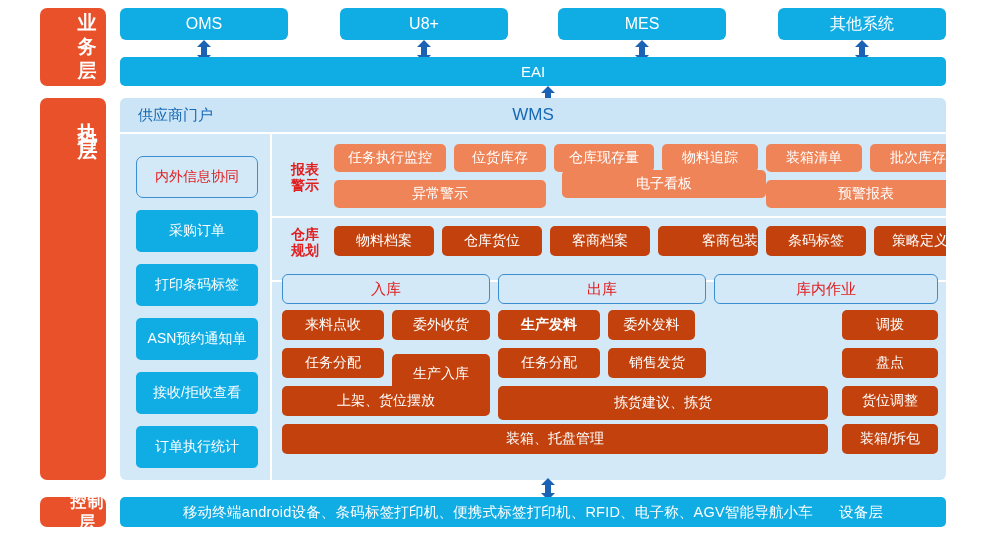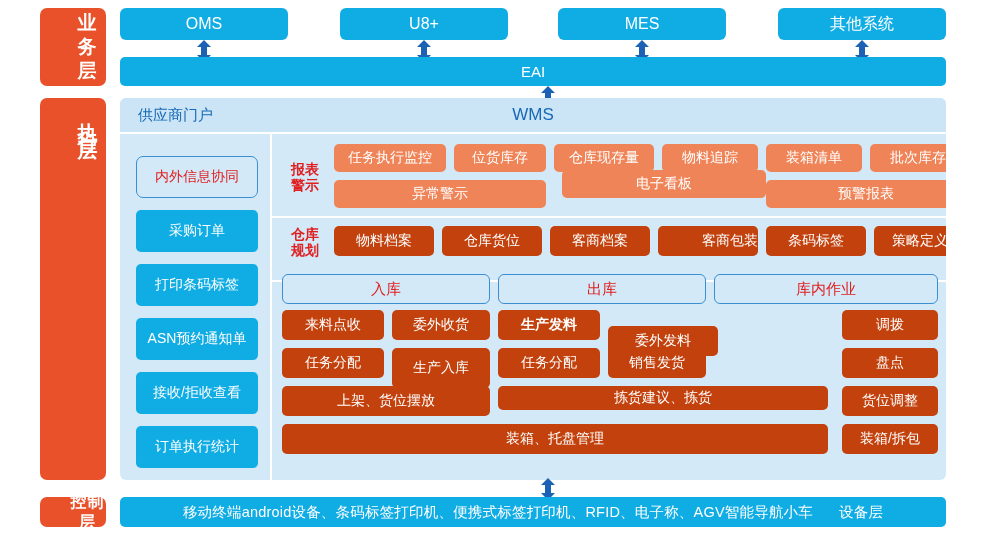--- a/index.html
+++ b/index.html
@@ -292,47 +292,47 @@
 
         <div class="chip blue" style="left:10px; top:44px; width:102px; height:30px;">
           <span>来料点收</span>
           </div>
         <div class="chip blue" style="left:120px; top:44px; width:98px; height:30px;">
           <span>委外收货</span>
           </div>
         <div class="chip blue" style="left:226px; top:44px; width:102px; height:30px;font-weight:bold;">
           <span>生产发料</span>
           </div>
-        <div class="chip blue" style="left:336px; top:44px; width:110px; height:30px;margin-top:16px;">
+        <div class="chip blue" style="left:336px; top:44px; width:87px; height:30px;">
           <span>委外发料</span>
           </div>
         <div class="chip blue" style="left:570px; top:44px; width:96px; height:30px;">
           <span>调拨</span>
           </div>
 
         <div class="chip blue" style="left:10px; top:82px; width:102px; height:30px;">
           <span>任务分配</span>
           </div>
-        <div class="chip blue" style="left:120px; top:82px; width:98px; height:40px;">
+        <div class="chip blue" style="left:120px; top:88px; width:98px; height:40px;">
           <span>生产入库</span>
           </div>
         <div class="chip blue" style="left:226px; top:82px; width:102px; height:30px;">
           <span>任务分配</span>
           </div>
         <div class="chip blue" style="left:336px; top:82px; width:98px; height:30px;">
           <span>销售发货</span>
           </div>
         <div class="chip blue" style="left:570px; top:82px; width:96px; height:30px;">
           <span>盘点</span>
           </div>
 
         <div class="chip blue" style="left:10px; top:120px; width:208px; height:30px;">
           <span>上架、货位摆放</span>
           </div>
-        <div class="chip blue" style="left:226px; top:120px; width:330px; height:24px;">
+        <div class="chip blue" style="left:226px; top:120px; width:330px; height:34px;">
           <span>拣货建议、拣货</span>
           </div>
         <div class="chip blue" style="left:570px; top:120px; width:96px; height:30px;">
           <span>货位调整</span>
           </div>
 
         <div class="chip blue" style="left:10px; top:158px; width:546px; height:30px;">
           <span>装箱、托盘管理</span>
           </div>
         <div class="chip blue" style="left:570px; top:158px; width:96px; height:30px;">

